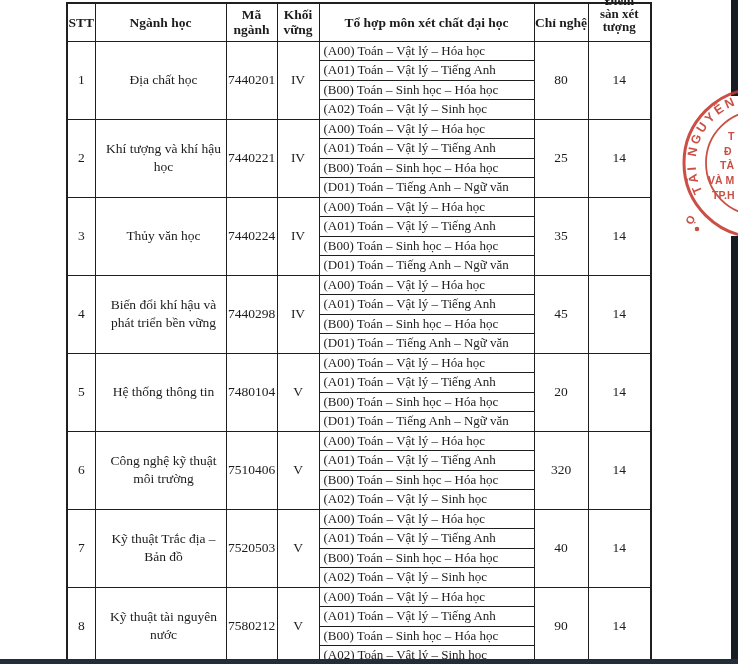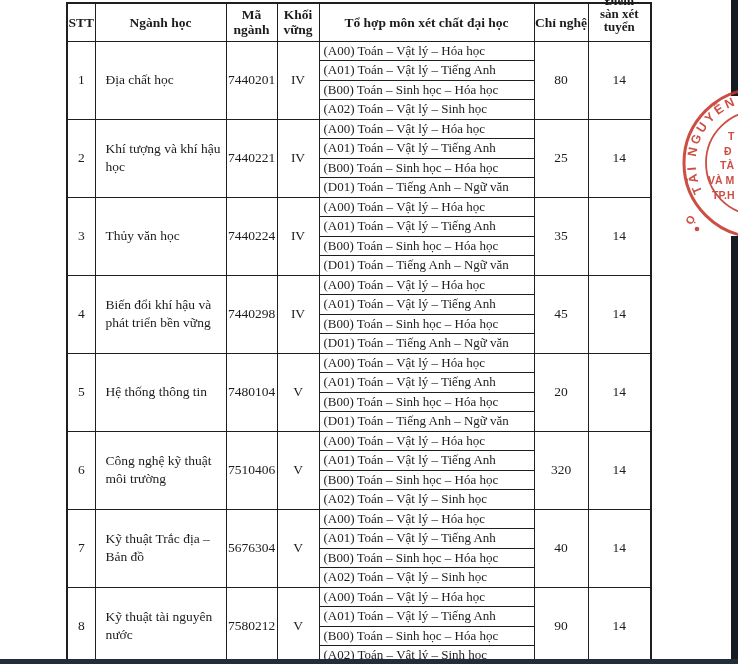--- a/index.html
+++ b/index.html
@@ -9,21 +9,21 @@
 
   table.admission{position:absolute;left:66px;top:2px;width:584px;
     border-collapse:collapse;table-layout:fixed;
     border:2px solid #1f1f1f;}
   th,td{border:1px solid #1f1f1f;vertical-align:middle;padding:0;}
   thead tr{height:38px;}
   tbody tr{height:19.5px;}
   th{font-weight:bold;font-size:13.5px;text-align:center;line-height:1.12;}
   td{font-size:13.5px;}
   td.c-center{text-align:center;}
-  td.c-name{text-align:left;padding:0 4px 0 10px;line-height:1.3;}
+  td.c-name{text-align:center;padding:0 4px 0 10px;line-height:1.3;}
   td.c-combo{text-align:left;padding:0 0 0 4px;font-size:13px;
              white-space:nowrap;overflow:hidden;}
   th.diem-th{position:relative;overflow:visible;}
   .diem-lines{position:absolute;left:0;top:-10px;width:100%;
               font-size:13px;font-weight:bold;line-height:13px;text-align:center;}
 
   .right-edge{position:absolute;left:731px;top:0;width:7px;height:664px;
               background:#171c22;}
   .stamp-patch{position:absolute;left:724px;top:96px;width:14px;height:140px;
                background:#ffffff;}
@@ -51,21 +51,21 @@
         <th>STT</th>
         <th>Ngành học</th>
         <th>Mã ngành</th>
         <th>Khối vững</th>
         <th>Tổ hợp môn xét chất đại học</th>
         <th>Chỉ nghệ</th>
         <th class="diem-th">
           <div class="diem-lines" id="diem-lines">
               <div>Điểm</div>
               <div>sàn xét</div>
-              <div>tuyển</div>
+              <div>tượng</div>
             </div>
         </th>
       </tr>
     </thead>
     <tbody id="table-body">
         <tr>
           <td class="c-center" rowspan="4">1</td>
           <td class="c-name" rowspan="4">Địa chất học</td>
           <td class="c-center" rowspan="4">7440201</td>
           <td class="c-center" rowspan="4">IV</td>
@@ -168,21 +168,21 @@
         </tr>
         <tr>
           <td class="c-combo">(B00) Toán – Sinh học – Hóa học</td>
         </tr>
         <tr>
           <td class="c-combo">(A02) Toán – Vật lý – Sinh học</td>
         </tr>
         <tr>
           <td class="c-center" rowspan="4">7</td>
           <td class="c-name" rowspan="4">Kỹ thuật Trắc địa – Bản đồ</td>
-          <td class="c-center" rowspan="4">5676304</td>
+          <td class="c-center" rowspan="4">7520503</td>
           <td class="c-center" rowspan="4">V</td>
           <td class="c-combo">(A00) Toán – Vật lý – Hóa học</td>
           <td class="c-center" rowspan="4">40</td>
           <td class="c-center" rowspan="4">14</td>
         </tr>
         <tr>
           <td class="c-combo">(A01) Toán – Vật lý – Tiếng Anh</td>
         </tr>
         <tr>
           <td class="c-combo">(B00) Toán – Sinh học – Hóa học</td>

